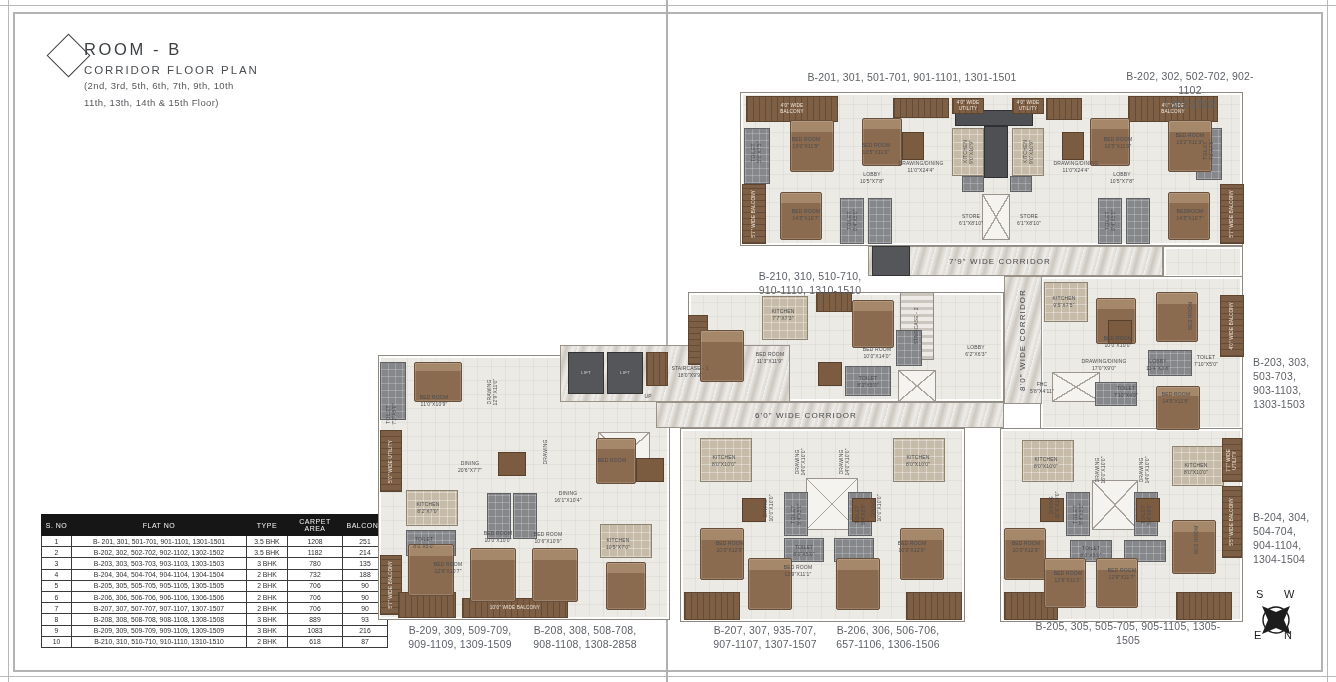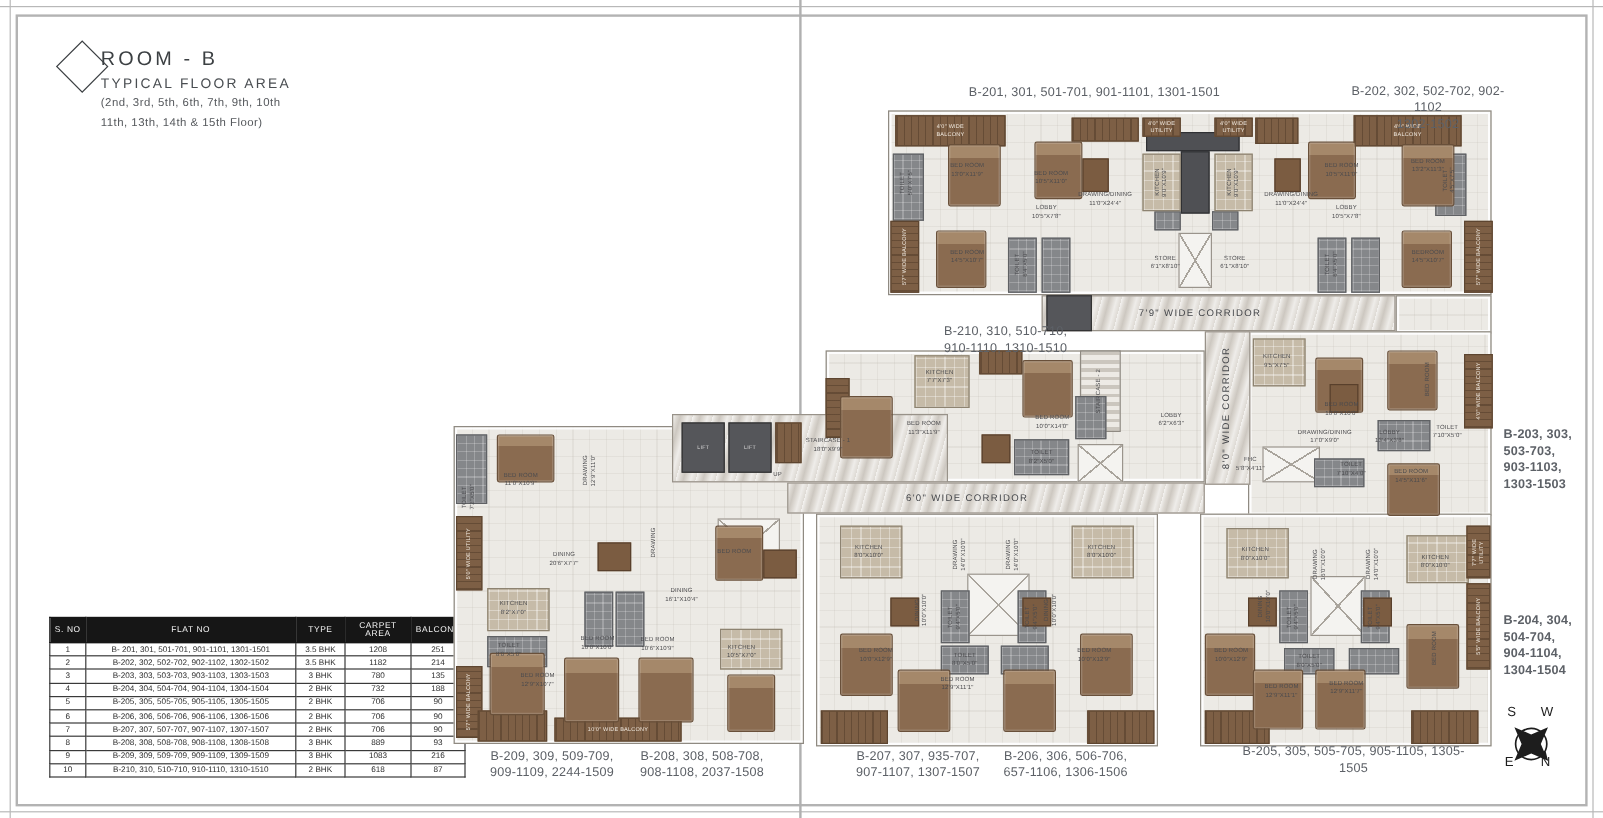--- a/index.html
+++ b/index.html
@@ -54,21 +54,21 @@
   .s{background:repeating-linear-gradient(0deg,#cbc6be 0 3px,#edeae5 3px 7px);border:1px solid #8f8a82;}
   .co{background:#4f5054;border:1px solid #2f3033;}
   .bd{background:linear-gradient(180deg,#a5886a 0 22%,#8a6b50 22%);border:1px solid #69503a;border-radius:2px;box-shadow:inset 0 0 0 1px rgba(255,255,255,.15);}
   .dt{background:#7b5c41;border:1px solid #59402c;}
   .blab{font-size:4.6px;line-height:1.25;color:#f0e9df;text-align:center;white-space:pre-line;letter-spacing:.2px;}
   .b.vert .blab{writing-mode:vertical-rl;transform:rotate(180deg);}
   .l .blab{color:#d8d8d8;font-size:4.4px;}
 
   
   .plab{position:absolute;transform:translate(-50%,-50%);white-space:pre-line;}
-  .plab.left{transform:translate(0,-50%);font-weight:bold;}
+  .plab.left{transform:translate(0,-50%);}
   .rl{font-size:5px;line-height:1.3;color:#4b4b4e;text-align:center;letter-spacing:.15px;}
   .rl.vert{writing-mode:vertical-rl;transform:translate(-50%,-50%) rotate(180deg);}
   .cl{font-size:8px;letter-spacing:1.1px;color:#45474b;text-align:center;}
   .cl.vert{writing-mode:vertical-rl;transform:translate(-50%,-50%) rotate(180deg);}
   .ul{font-size:10.5px;letter-spacing:.2px;color:#5d6167;text-align:center;line-height:1.34;}
   .ul.left{text-align:left;}
 
   
   #compass{position:absolute;left:1244px;top:586px;width:64px;height:64px;}
   #compass .cletter{position:absolute;font-size:11px;color:#1d1d1d;}
@@ -82,21 +82,21 @@
   <div class="frame-line" id="frame-top"></div>
   <div class="frame-line" id="frame-bottom"></div>
   <div class="frame-line" id="frame-left"></div>
   <div class="frame-line" id="frame-right"></div>
   <div id="frame-inner"></div>
   <div id="fold-line"></div>
 
   <div id="diamond-icon"></div>
   <div id="title-block">
     <div class="t-block">ROOM - B</div>
-    <div class="t-sub">TYPICAL FLOOR AREA</div>
+    <div class="t-sub">CORRIDOR FLOOR PLAN</div>
     <div class="t-floors">(2nd, 3rd, 5th, 6th, 7th, 9th, 10th</div>
     <div class="t-floors">11th, 13th, 14th &amp; 15th Floor)</div>
   </div>
 
   <table id="flats-table">
     <thead>
         <tr id="flats-head-row">
           <th class="col-sno">S. NO</th>
           <th class="col-flat">FLAT NO</th>
           <th class="col-type">TYPE</th>
@@ -325,34 +325,34 @@
       <div class="shp dt" style="left: 852px; top: 498px; width: 24px; height: 24px;"></div>
       <div class="shp dt" style="left: 1040px; top: 498px; width: 24px; height: 24px;"></div>
       <div class="shp dt" style="left: 1136px; top: 498px; width: 24px; height: 24px;"></div>
       <div class="shp dt" style="left: 1108px; top: 320px; width: 24px; height: 24px;"></div>
       <div class="plab cl" style="left: 1000px; top: 261px;">7'9" WIDE CORRIDOR</div>
       <div class="plab cl vert" style="left: 1022px; top: 340px;">8'0" WIDE CORRIDOR</div>
       <div class="plab cl" style="left: 806px; top: 415px;">6'0" WIDE CORRIDOR</div>
       <div class="plab ul" style="left: 912px; top: 77px;">B-201, 301, 501-701, 901-1101, 1301-1501</div>
       <div class="plab ul" style="left: 1190px; top: 90px;">B-202, 302, 502-702, 902-1102
 1302-1502</div>
-      <div class="plab ul" style="left: 810px; top: 283px; margin-left: 28px;">B-210, 310, 510-710,
+      <div class="plab ul" style="left: 810px; top: 283px;">B-210, 310, 510-710,
 910-1110, 1310-1510</div>
       <div class="plab ul left" style="left: 1253px; top: 383px;">B-203, 303,
 503-703,
 903-1103,
 1303-1503</div>
       <div class="plab ul left" style="left: 1253px; top: 538px;">B-204, 304,
 504-704,
 904-1104,
 1304-1504</div>
       <div class="plab ul" style="left: 460px; top: 637px;">B-209, 309, 509-709,
-909-1109, 2244-1509</div>
+909-1109, 1309-1509</div>
       <div class="plab ul" style="left: 585px; top: 637px;">B-208, 308, 508-708,
-908-1108, 2037-1508</div>
+908-1108, 1308-2858</div>
       <div class="plab ul" style="left: 765px; top: 637px;">B-207, 307, 935-707,
 907-1107, 1307-1507</div>
       <div class="plab ul" style="left: 888px; top: 637px;">B-206, 306, 506-706,
 657-1106, 1306-1506</div>
       <div class="plab ul" style="left: 1128px; top: 633px;">B-205, 305, 505-705, 905-1105, 1305-1505</div>
       <div class="plab rl" style="left: 806px; top: 142px;">BED ROOM
 13'0"X11'9"</div>
       <div class="plab rl" style="left: 876px; top: 148px;">BED ROOM
 10'5"X11'0"</div>
       <div class="plab rl" style="left: 872px; top: 177px;">LOBBY

